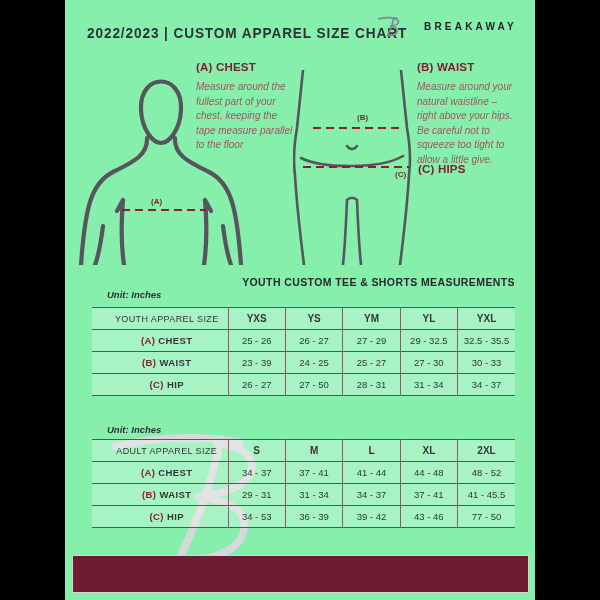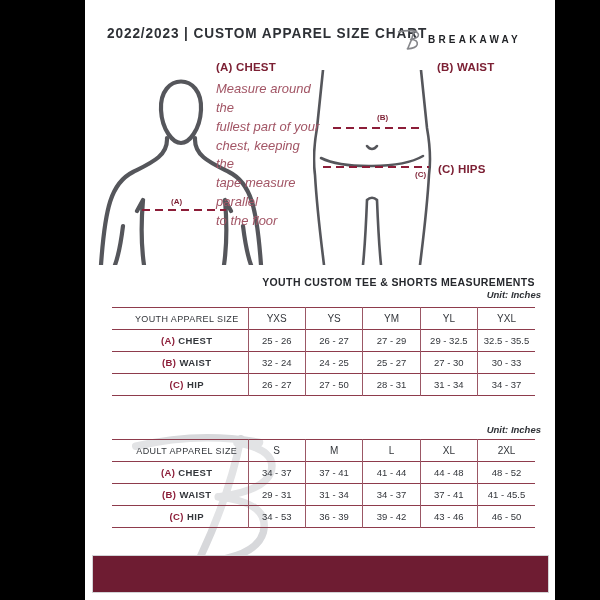--- a/index.html
+++ b/index.html
@@ -1,24 +1,24 @@
 <!DOCTYPE html>
 <html><head>
 <meta charset="utf-8">
 <style>
   html,body{margin:0;padding:0;}
   body{width:600px;height:600px;background:#000;position:relative;overflow:hidden;
        font-family:"Liberation Sans",sans-serif;}
-  .page{position:absolute;left:65px;top:0;width:470px;height:600px;background:#ffffff;margin-left:20px;}
+  .page{position:absolute;left:65px;top:0;width:470px;height:600px;background:#86efac;}
 
   
   .doc-title{position:absolute;left:22px;top:24px;font-weight:800;font-size:15.5px;
     color:#2e3136;letter-spacing:1px;white-space:nowrap;
     transform:scaleX(.88);transform-origin:left center;}
-  .brand{position:absolute;left:312px;top:28px;display:flex;align-items:center;gap:7px;}
+  .brand{position:absolute;left:312px;top:15px;display:flex;align-items:center;gap:23px;}
   .brand-name{font-weight:700;font-size:10px;letter-spacing:3.2px;color:#1f2125;}
 
   
   .fig{position:absolute;}
   .fig path{fill:none;stroke:#55565b;stroke-linecap:round;stroke-linejoin:round;}
   .fig-upper{left:10px;top:58px;}
   .fig-upper path{stroke-width:4.2;}
   .fig-lower{left:228px;top:70px;}
   .fig-lower path{stroke-width:2.6;}
 
@@ -28,47 +28,47 @@
   .dash-b{left:248px;top:127px;width:86px;}
   .dash-c{left:238px;top:166px;width:106px;}
   .marker{position:absolute;font-weight:700;font-size:8px;color:#7d1f33;}
   .marker-a{left:86px;top:197px;}
   .marker-b{left:292px;top:113px;}
   .marker-c{left:330px;top:170px;}
 
   
   .instr{position:absolute;}
   .instr h3{margin:0 0 7px 0;font-size:11.5px;font-weight:800;color:#7c2034;letter-spacing:.2px;}
-  .instr p{margin:0;font-style:italic;font-weight:500;font-size:13px;line-height:1.45;
+  .instr p{margin:0;font-style:italic;font-weight:500;font-size:10px;line-height:1.45;
     color:#a25565;white-space:pre-line;}
   .instr-a{left:131px;top:61px;width:105px;}
   .instr-b{left:352px;top:61px;width:112px;}
   .instr-c{left:353px;top:163px;width:112px;}
 
   
   .sec-title{position:absolute;left:27px;width:423px;text-align:right;
     font-weight:800;font-size:10.5px;color:#26282d;letter-spacing:.4px;}
-  .sec-unit{position:absolute;left:33px;width:423px;text-align:right;
+  .sec-unit{position:absolute;left:42px;width:423px;text-align:left;
     font-style:italic;font-weight:600;font-size:9.5px;color:#2f3237;}
   .youth-title{top:276px;} .youth-unit{top:289px;}
   .adult-title{top:411px;} .adult-unit{top:424px;}
 
   
   .tbl-wrap{position:absolute;left:27px;width:423px;}
   .youth-tbl{top:307px;} .adult-tbl{top:439px;}
   table.size-table{width:100%;border-collapse:collapse;table-layout:fixed;}
   .size-table col.c0{width:136px;}
   .size-table th,.size-table td{padding:0;height:21px;background:rgba(255,255,255,.28);
     font-size:9.5px;color:#33363b;text-align:center;vertical-align:middle;}
   .size-table tr{border-top:1.6px solid #8e3b4c;}
   .size-table tr:last-child{border-bottom:1.6px solid #8e3b4c;}
   .size-table th+th,.size-table td+td{border-left:1.3px solid #9b5765;}
   .size-table .lbl{text-align:center;padding-left:14px;letter-spacing:.4px;}
   .size-table thead .lbl{font-weight:400;font-size:9px;}
-  .size-table thead .sz{font-weight:400;font-size:10px;}
+  .size-table thead .sz{font-weight:700;font-size:10px;}
   .size-table tbody .lbl{font-weight:600;}
   .pfx{color:#8c1d38;font-weight:800;margin-right:3px;}
 
   
   .watermark{position:absolute;left:22px;top:420px;opacity:1;}
   .watermark path{fill:none;stroke:#d7d8db;stroke-width:2;stroke-linecap:round;stroke-linejoin:round;}
   .logo path{fill:none;stroke:#85868a;stroke-width:3;stroke-linecap:round;stroke-linejoin:round;}
   .footer-bar{position:absolute;left:7px;top:555px;width:457px;height:38px;
     background:#6e1c32;border:1px solid #d2d3d6;box-sizing:border-box;}
 </style>
@@ -112,20 +112,26 @@
   <div class="instr instr-a">
     <h3>(A) CHEST</h3>
     <p>Measure around the
 fullest part of your
 chest, keeping the
 tape measure parallel
 to the floor</p>
   </div>
   <div class="instr instr-b">
     <h3>(B) WAIST</h3>
+    <p>Measure around your
+natural waistline –
+right above your hips.
+Be careful not to
+squeeze too tight to
+allow a little give.</p>
   </div>
   <div class="instr instr-c">
     <h3>(C) HIPS</h3>
   </div>
 
   <svg class="watermark" width="200" height="150" viewBox="0 0 44 40">
     <path d="M3 7 Q20 3 36 6 M31 5 Q28 20 20 37 M30 6 Q41 8 39 14 Q37 19 25 20.5 M25 20.5 Q39 22 37 30 Q35 37 19 38"></path>
   </svg>
 
   <div class="sec-title youth-title">YOUTH CUSTOM TEE &amp; SHORTS MEASUREMENTS</div>
@@ -154,21 +160,21 @@
         <tr>
           <td class="lbl"><span class="pfx">(A)</span><span>CHEST</span></td>
           <td>25 - 26</td>
           <td>26 - 27</td>
           <td>27 - 29</td>
           <td>29 - 32.5</td>
           <td>32.5 - 35.5</td>
         </tr>
         <tr>
           <td class="lbl"><span class="pfx">(B)</span><span>WAIST</span></td>
-          <td>32 - 24</td>
+          <td>23 - 39</td>
           <td>24 - 25</td>
           <td>25 - 27</td>
           <td>27 - 30</td>
           <td>30 - 33</td>
         </tr>
         <tr>
           <td class="lbl"><span class="pfx">(C)</span><span>HIP</span></td>
           <td>26 - 27</td>
           <td>27 - 50</td>
           <td>28 - 31</td>
@@ -216,20 +222,20 @@
           <td>34 - 37</td>
           <td>37 - 41</td>
           <td>41 - 45.5</td>
         </tr>
         <tr>
           <td class="lbl"><span class="pfx">(C)</span><span>HIP</span></td>
           <td>34 - 53</td>
           <td>36 - 39</td>
           <td>39 - 42</td>
           <td>43 - 46</td>
-          <td>46 - 50</td>
+          <td>77 - 50</td>
         </tr>
       </tbody>
     </table>
   </div>
 
   <div class="footer-bar"></div>
 </div>
 
 </body></html>

